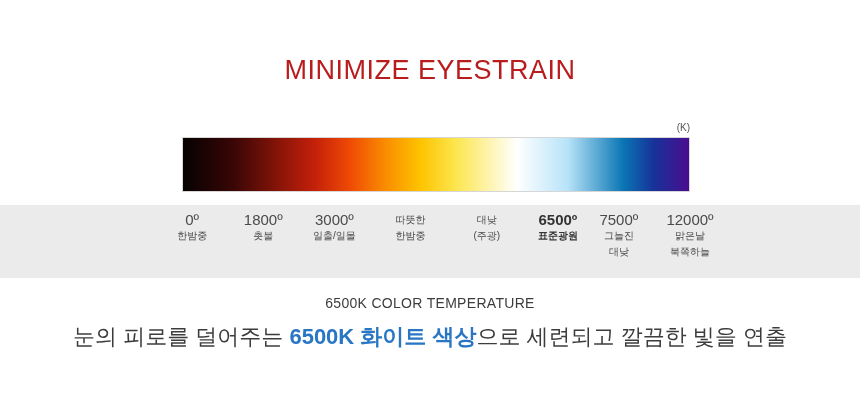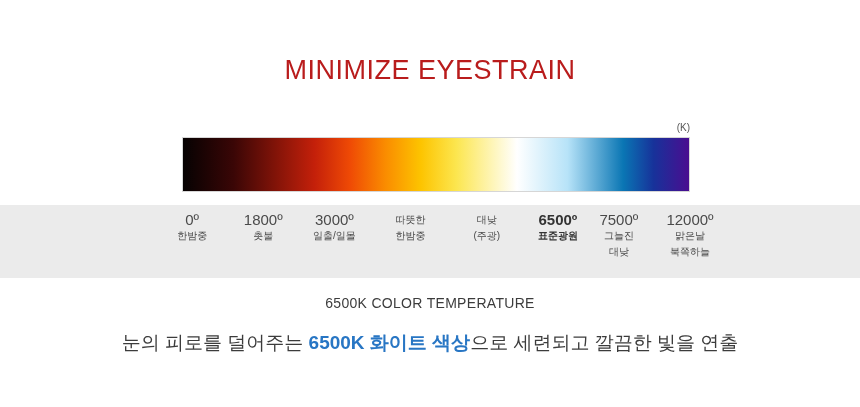--- a/index.html
+++ b/index.html
@@ -144,23 +144,23 @@
   }
   .footer-en {
     margin: 0;
     font-size: 14px;
     font-weight: 400;
     color: #3c3c3c;
     letter-spacing: 0.3px;
     line-height: 1.35;
   }
   .footer-ko {
-    margin: 8px;
+    margin: 0;
     padding-top: 9px;
-    font-size: 19px;
+    font-size: 22px;
     font-weight: 400;
     color: #3c3c3c;
     line-height: 1.35;
   }
   .footer-ko .accent {
     color: #2876c4;
     font-weight: bold;
   }
 </style>
 </head>

